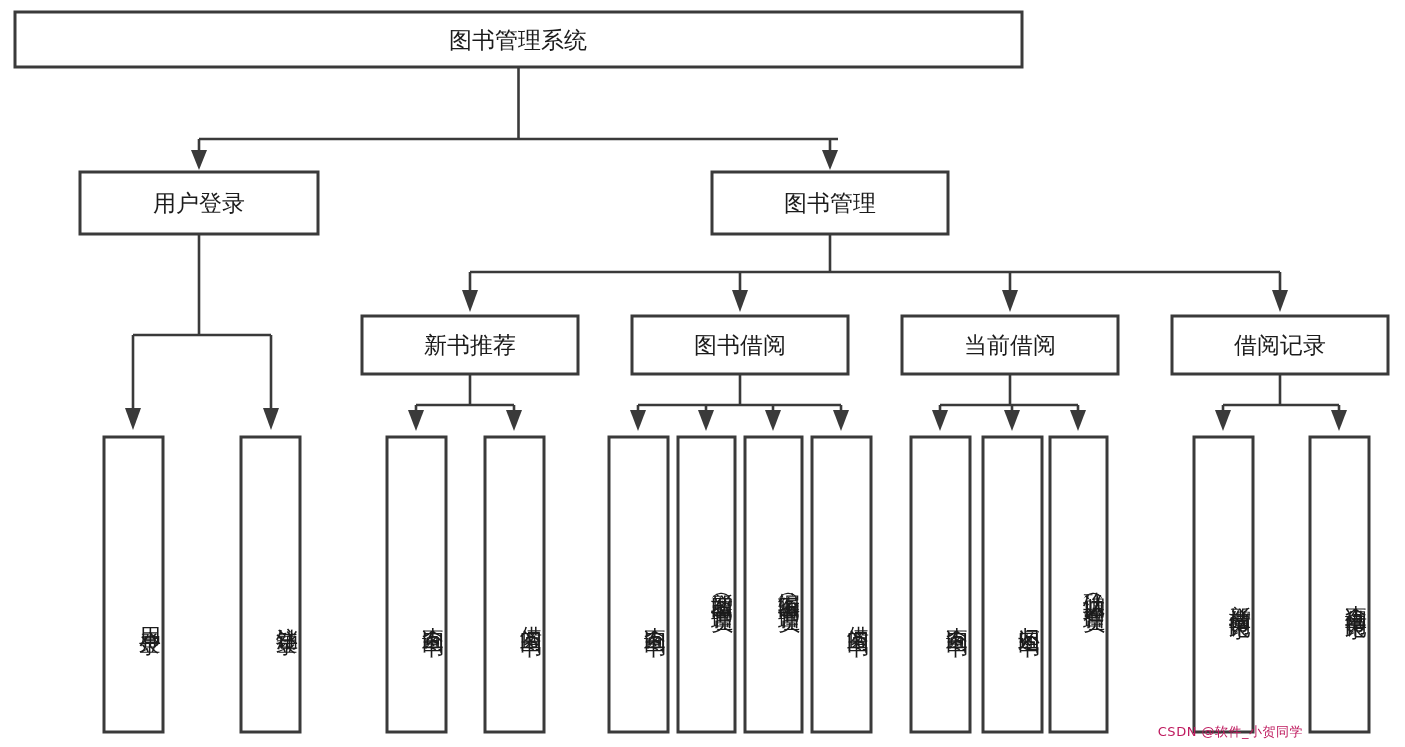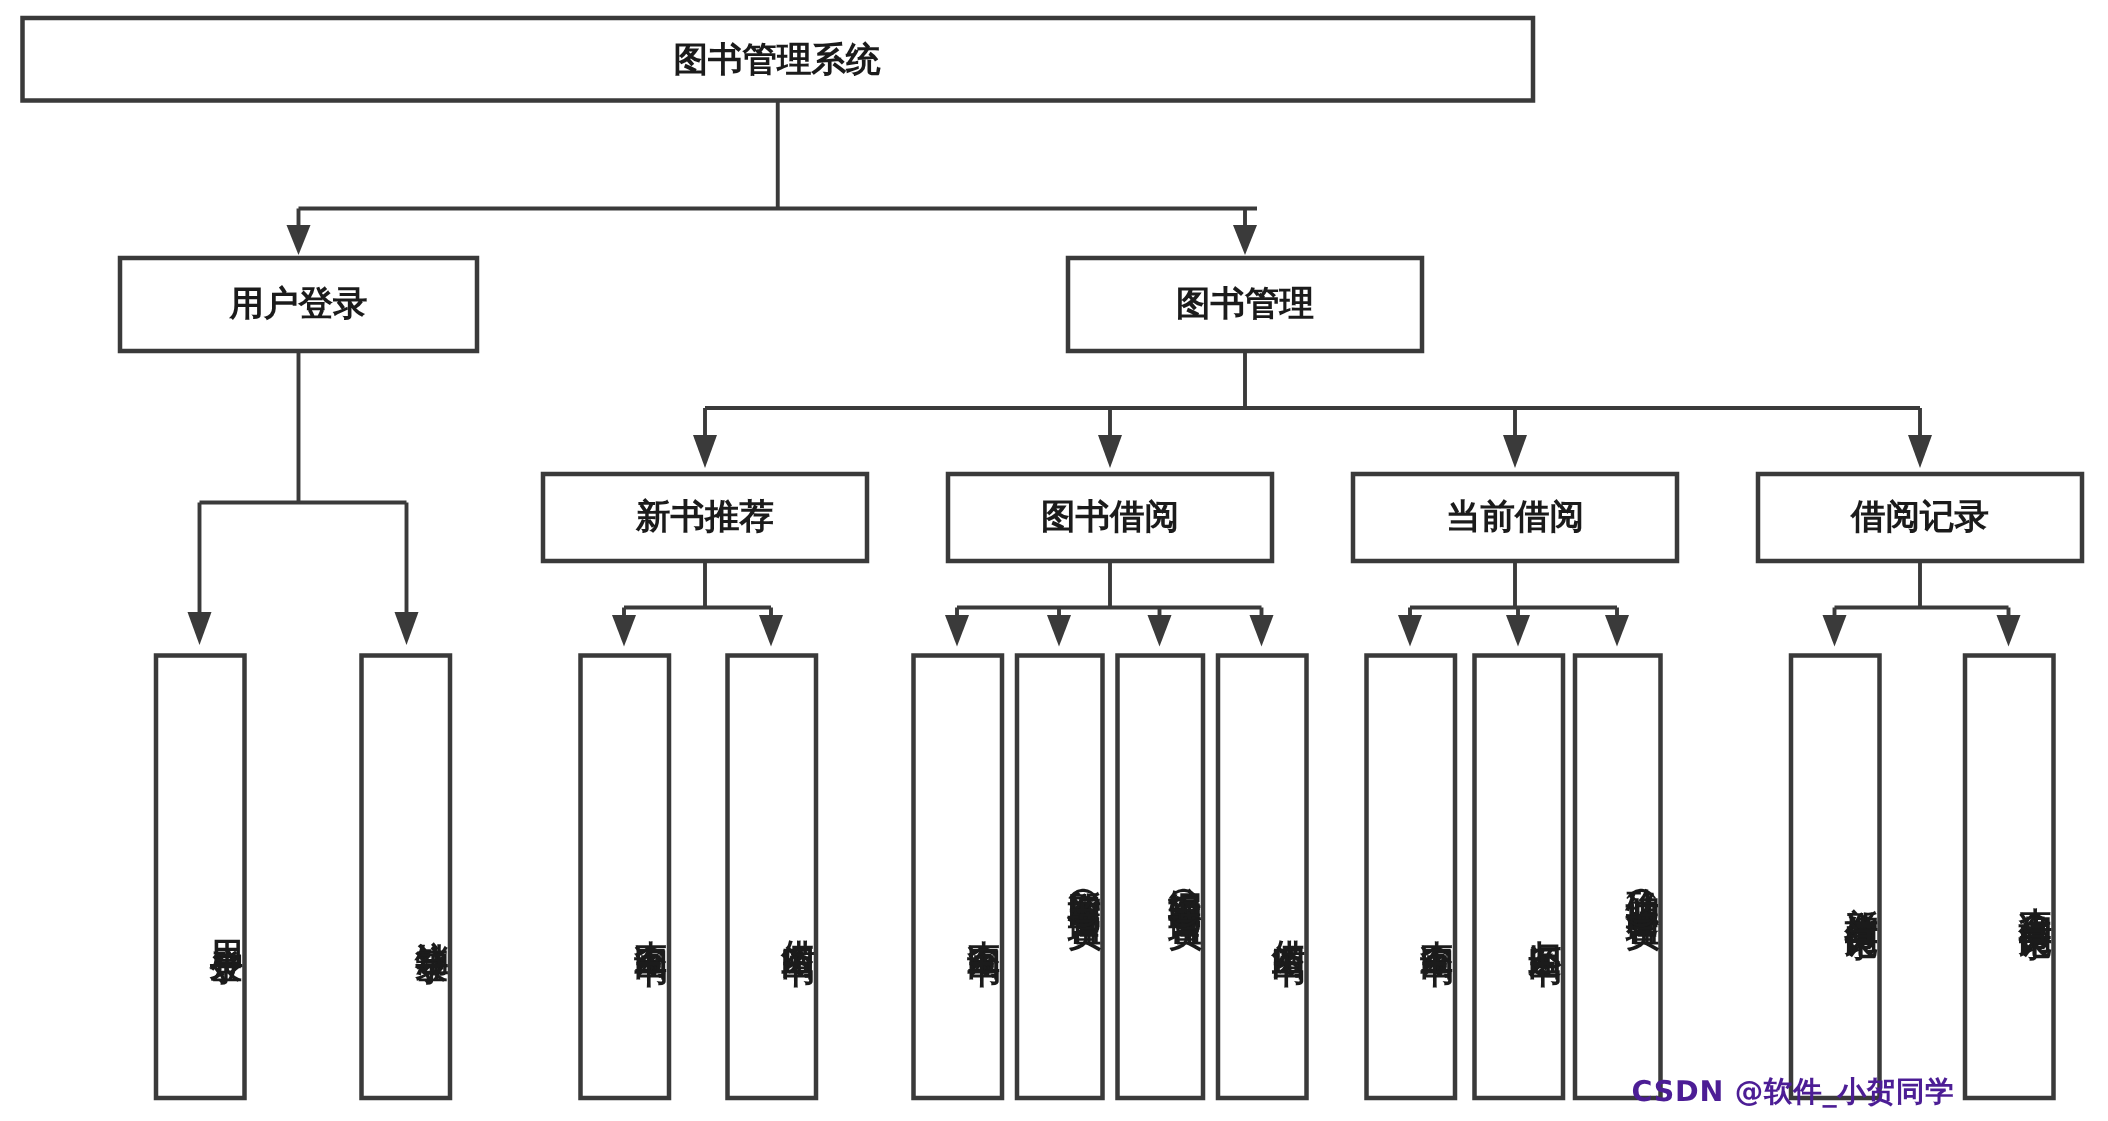--- a/index.html
+++ b/index.html
@@ -11,21 +11,20 @@
     width: 1405px;
     height: 747px;
     font-family: "DejaVu Sans", "Liberation Sans", sans-serif;
     overflow: hidden;
   }
   #diagram-root {
     position: relative;
     width: 1315px;
     height: 747px;
     background: #ffffff;
-    font-weight: bold;
   }
   svg.diagram {
     position: absolute;
     left: 0;
     top: 0;
     width: 1405px;
     height: 747px;
   }
   .node-box {
     fill: #ffffff;
@@ -63,22 +62,22 @@
     letter-spacing: 3px;
     color: #1b1b1b;
     white-space: nowrap;
     pointer-events: none;
   }
   .watermark {
     position: absolute;
     right: 12px;
     bottom: 6px;
     font-family: "DejaVu Sans", "Liberation Sans", sans-serif;
-    font-size: 19px;
-    color: #4c1d95;
+    font-size: 13px;
+    color: #be185d;
     letter-spacing: 0.5px;
     white-space: nowrap;
   }
 </style>
 </head>
 <body>
 
 <div id="diagram-root">
 
   <svg class="diagram" viewBox="0 0 1405 747">

